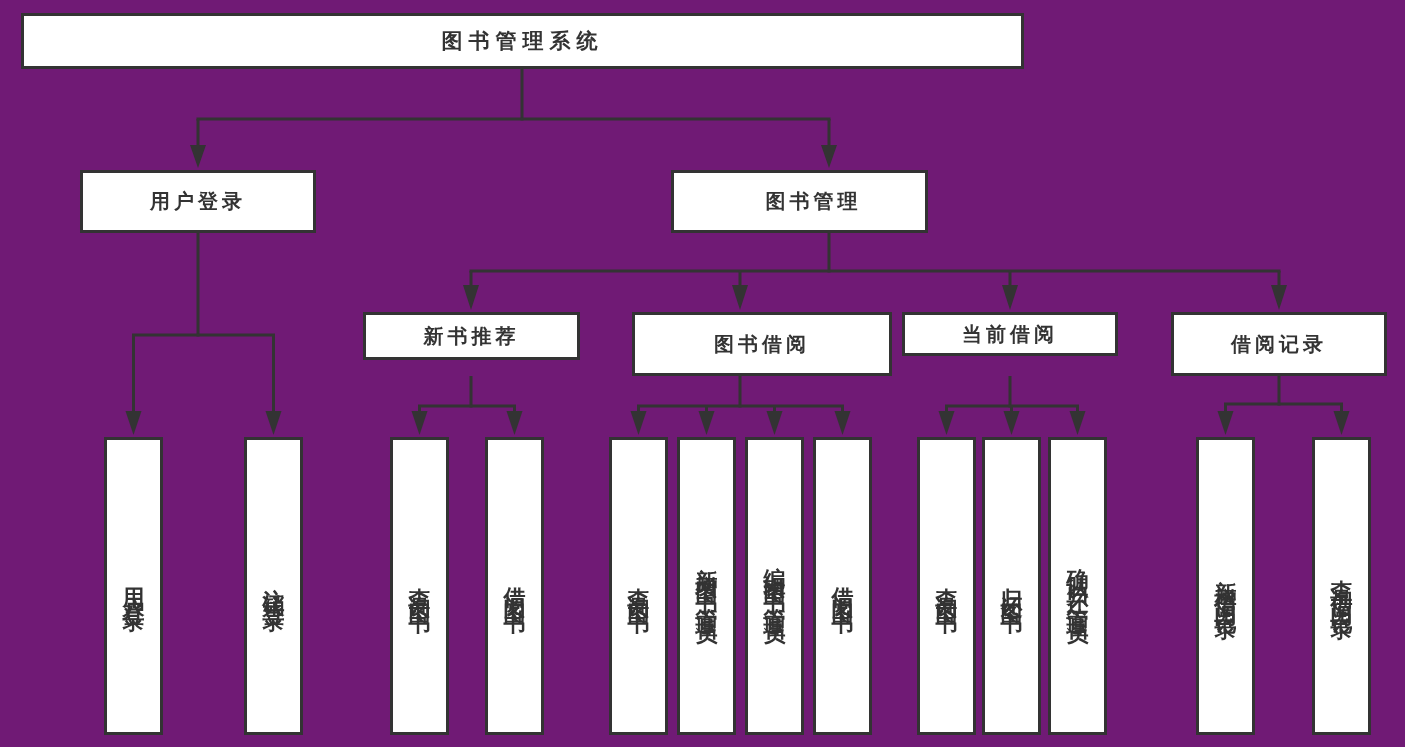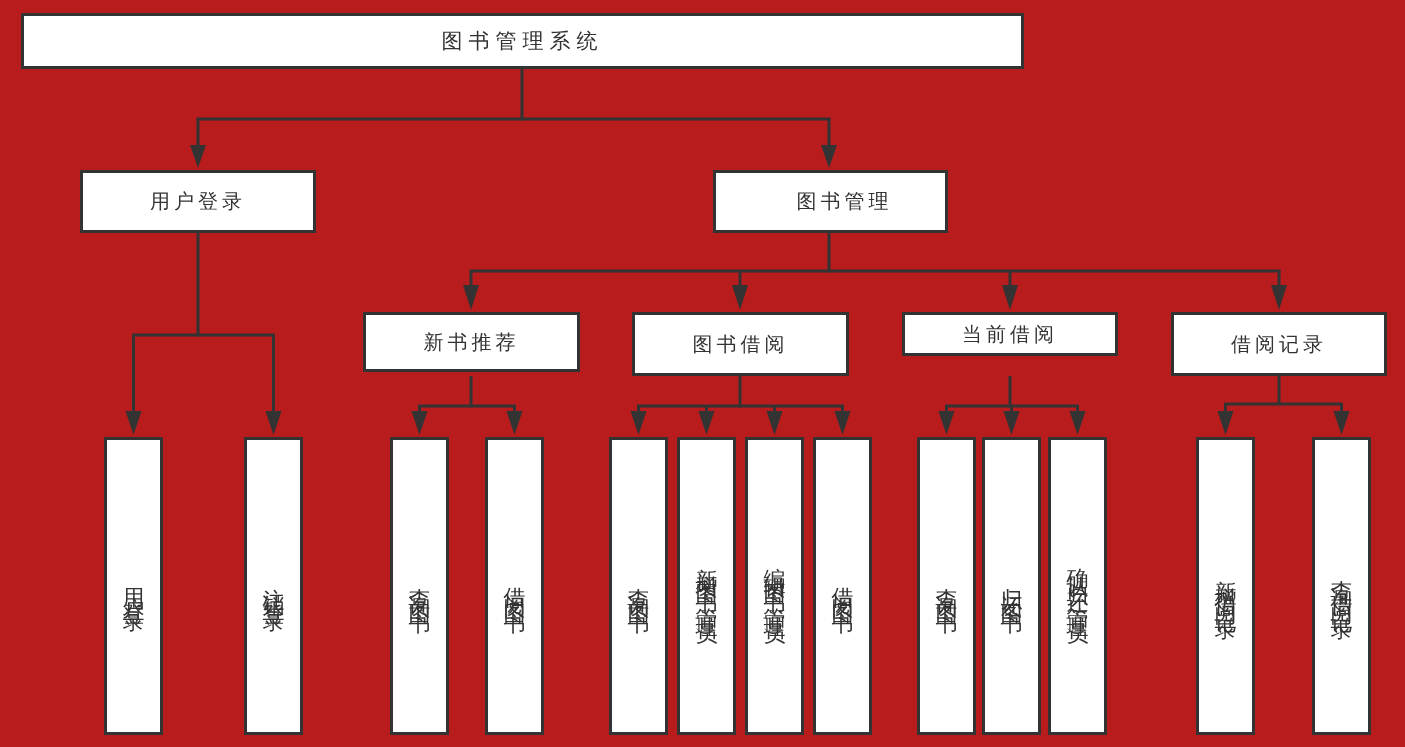--- a/index.html
+++ b/index.html
@@ -1,20 +1,21 @@
 <!DOCTYPE html>
 <html><head>
 <meta charset="utf-8">
 <style>
   html,body { margin:0; padding:0; background:#ffffff; }
   .canvas {
     position:relative; width:1405px; height:747px;
-    background:#b91c1c; overflow:hidden;
+    background:#701a75; overflow:hidden;
     font-family:"Liberation Sans","DejaVu Sans",sans-serif;
     color:#333333;
+    font-weight:bold;
   }
   svg.connectors { position:absolute; left:0; top:0; width:1405px; height:747px; }
   svg.connectors line { stroke:#333333; stroke-width:3; }
   svg.connectors polygon { fill:#333333; }
   .box {
     position:absolute; box-sizing:border-box;
     background:#ffffff; border:3px solid #333333;
     display:flex; align-items:center; justify-content:center;
   }
   .hlabel { font-size:20px; letter-spacing:4px; white-space:nowrap; }
@@ -109,28 +110,28 @@
     </g>
   </svg>
 
   <div class="box root-box" style="left:21px; top:13px; width:1003px; height:56px;">
     <span class="hlabel">图书管理系统</span>
   </div>
 
   <div class="box" style="left:80px; top:170px; width:236px; height:63px;">
     <span class="hlabel">用户登录</span>
   </div>
-  <div class="box" style="left:713px; top:170px; width:235px; height:63px;padding-left:28px;">
+  <div class="box" style="left:671px; top:170px; width:257px; height:63px;padding-left:28px;">
     <span class="hlabel">图书管理</span>
   </div>
 
-  <div class="box" style="left:363px; top:312px; width:217px; height:60px;">
+  <div class="box" style="left:363px; top:312px; width:217px; height:48px;">
     <span class="hlabel">新书推荐</span>
   </div>
-  <div class="box" style="left:632px; top:312px; width:217px; height:64px;">
+  <div class="box" style="left:632px; top:312px; width:260px; height:64px;">
     <span class="hlabel">图书借阅</span>
   </div>
   <div class="box" style="left:902px; top:312px; width:216px; height:44px;">
     <span class="hlabel">当前借阅</span>
   </div>
   <div class="box" style="left:1171px; top:312px; width:216px; height:64px;">
     <span class="hlabel">借阅记录</span>
   </div>
 
   <div class="box" style="left:104px; top:437px; width:59px; height:298px;">

